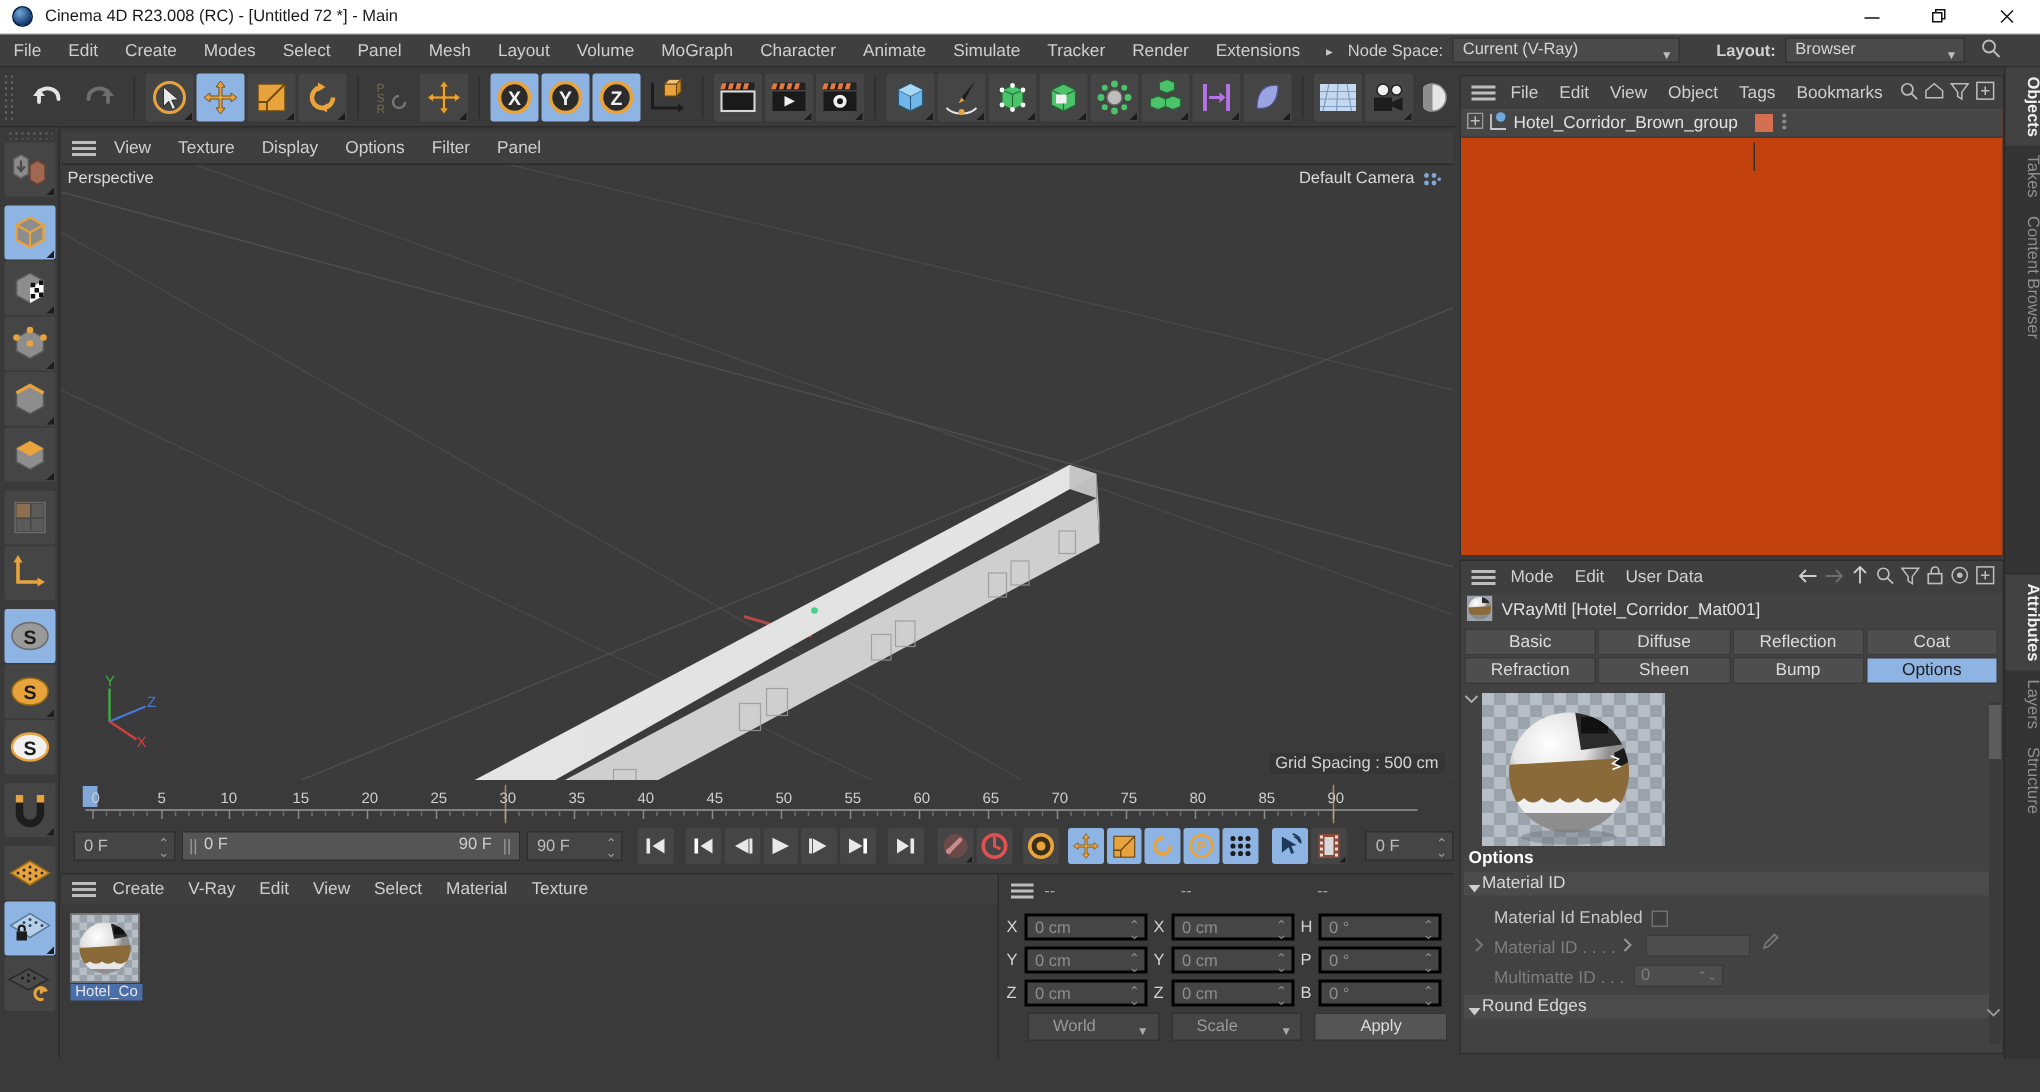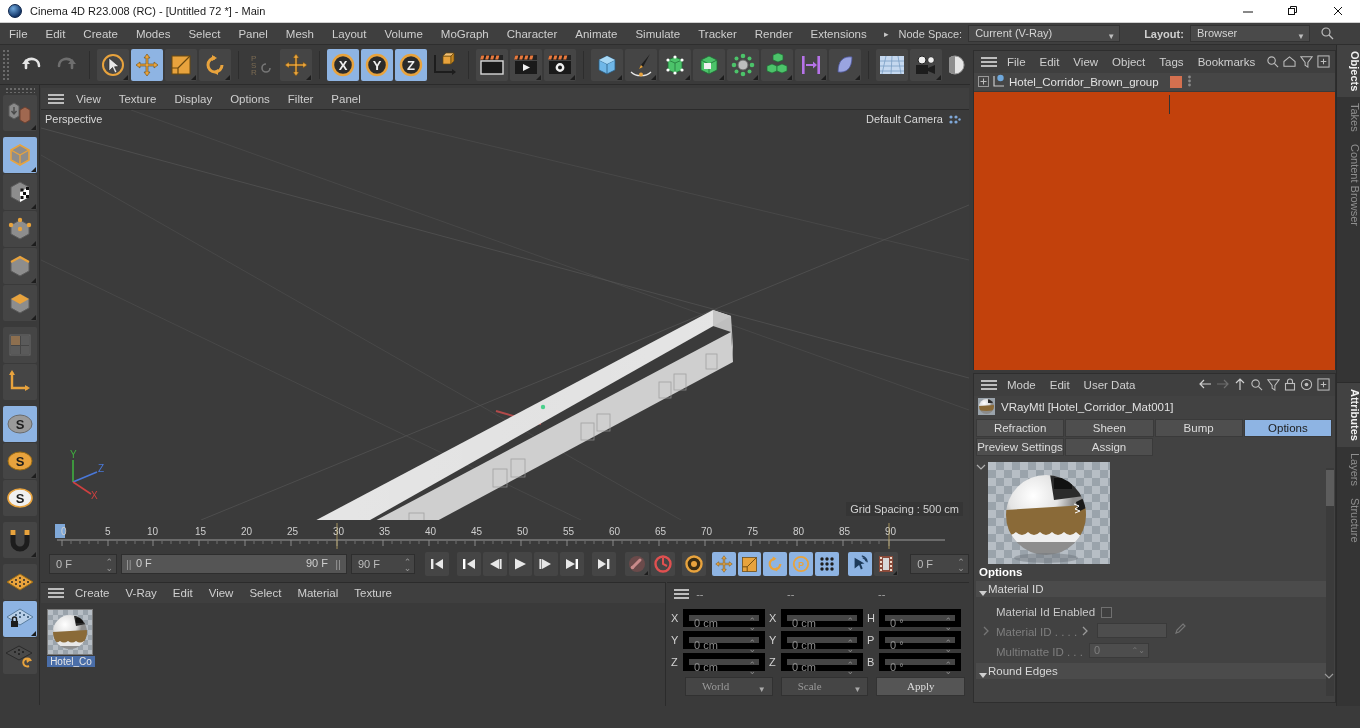--- a/index.html
+++ b/index.html
@@ -146,24 +146,24 @@
               width:48px; overflow:hidden; white-space:nowrap; margin-top:1px; }
 
   
   .coords { position:absolute; left:667px; top:582px; width:302px; height:124px; background:#3a3a3a;
             border-top:1px solid #2b2b2b;}
   .coords .bar { height:22px; display:flex; align-items:center; color:#a5a5a5; font-size:11px;}
   .coords .bar .c-dash { width:96px; text-align:left; }
   .coords .rows { padding:2px 4px 0 4px; }
   .crow { display:flex; align-items:center; height:22px; }
   .caxis { width:12px; font-size:11px; color:#d2d2d2; text-align:left;}
-  .cfield { flex:1; height:18px; background:#454545; border:6px solid #000000; color:#8d8d8d;
+  .cfield { flex:1; height:18px; background:#454545; border:2px solid #000000; color:#8d8d8d;
             font-size:11px; line-height:16px; padding:0 12px 0 5px; position:relative; margin-right:4px;}
   .cfield .spin { position:absolute; right:3px; top:3px; color:#8a8a8a; font-size:9px; line-height:6px;}
-  .crow-bottom { display:flex; align-items:center; height:22px; margin-top:2px; padding-left:14px;font-family:Liberation Serif, serif;}
+  .crow-bottom { display:flex; align-items:flex-start; height:22px; margin-top:2px; padding-left:14px;}
   .csel { width:92px; height:19px; background:#454545; border:1px solid #313131; color:#9a9a9a;
           font-size:11px; line-height:17px; padding-left:16px; position:relative; margin-right:8px;}
   .csel .carat{ position:absolute; right:6px; top:3px; font-size:8px; color:#a9a9a9;}
   .capply { width:94px; height:19px; background:#555; border:1px solid #333; color:#ddd;
             font-size:11px; line-height:17px; text-align:center;}
 
   
   .statusbar { position:absolute; left:0; top:706px; width:1360px; height:22px; background:#3a3a3a;
                border-top:1px solid #2b2b2b; display:flex; align-items:center;}
   .statusbar .txt { font-size:11px; color:#cfcfcf; margin-left:6px;}
@@ -1286,29 +1286,30 @@
             <g clip-path="url(#cl3)">
                 <path d="M0 8 L17 7 L17 12 Q8 14 0 12 Z" fill="#8a6a38"></path>
                 <rect x="10" y="1" width="5" height="4" fill="#2a2a2a"></rect>
               </g>
           </svg>
         </span>
         <span class="mt">VRayMtl [Hotel_Corridor_Mat001]</span>
       </div>
 
       <div class="tabrow">
+        <div class="tab">Basic</div>
+        <div class="tab">Diffuse</div>
+        <div class="tab">Reflection</div>
+        <div class="tab">Coat</div>
+      </div>
+      <div class="tabrow">
         <div class="tab">Refraction</div>
         <div class="tab">Sheen</div>
         <div class="tab">Bump</div>
         <div class="tab active">Options</div>
-      </div>
-      <div class="tabrow">
-        <div class="tab halfrow">Preview Settings</div>
-        <div class="tab halfrow">Assign</div>
-        <div style="flex:1;"></div>
       </div>
 
       <div class="prev-wrap">
         <span style="position:absolute; left:2px; top:5px;">
           <svg width="10" height="8" viewBox="0 0 10 8">
               <path d="M1 2 L5 6 L9 2" fill="none" stroke="#b0b0b0" stroke-width="1.2"></path>
             </svg>
         </span>
         <div class="prev-sphere" style="margin-left:10px;">
           <svg width="122" height="102" viewBox="0 0 122 102">

